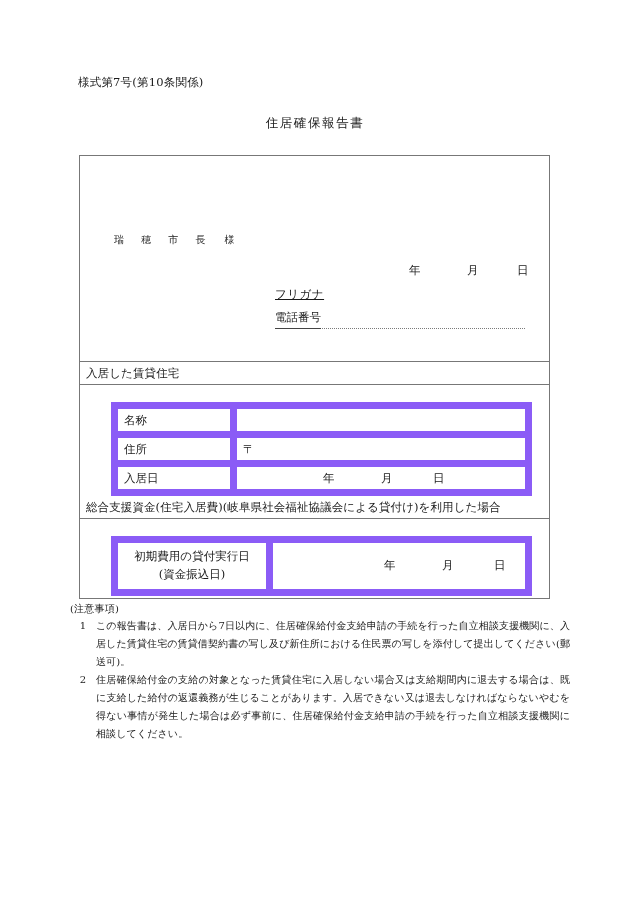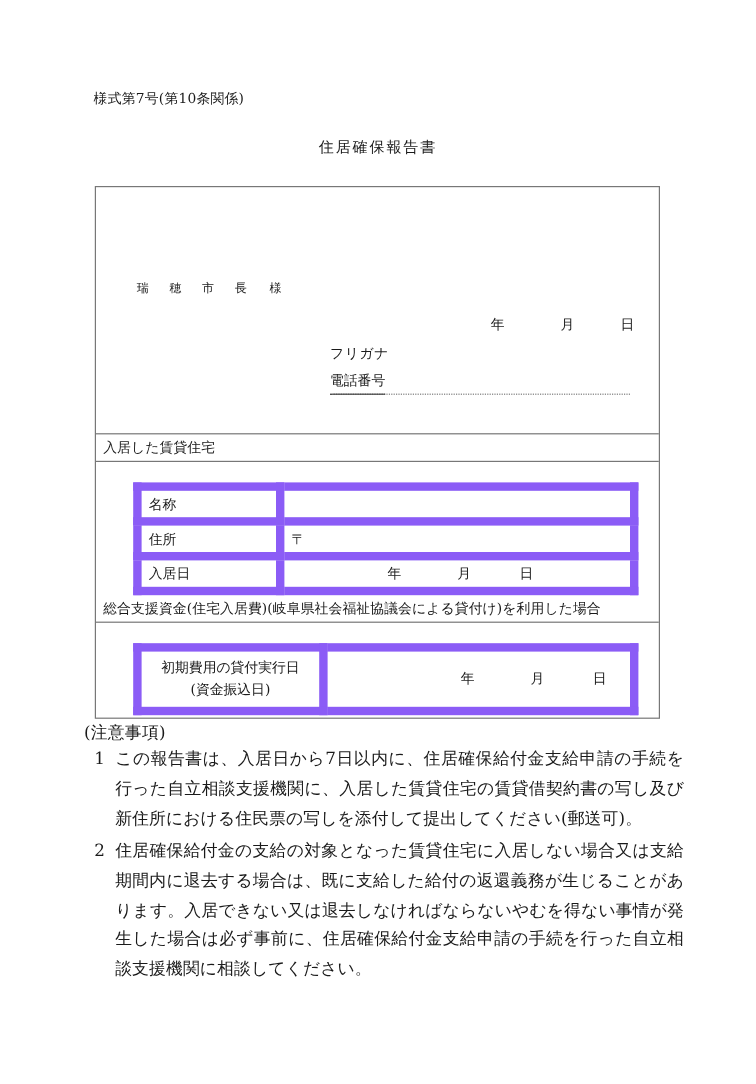--- a/index.html
+++ b/index.html
@@ -92,20 +92,21 @@
     position: absolute;
     left: 195px;
     top: 128px;
     width: 250px;
     font-size: 11.5px;
   }
   .furigana-row {
     height: 21px;
     line-height: 21px;
     letter-spacing: 0.5px;
+    text-decoration: underline;
   }
   .field-row {
     height: 23px;
     line-height: 20px;
     border-bottom: 1px dotted #7a7a7a;
     display: flex;
     align-items: flex-end;
   }
   .field-row .field-label {
     border-bottom: 1px solid #444;
@@ -163,21 +164,21 @@
   .inline-date .d { display: inline-block; }
 
   .loan-date { padding-left: 105px; }
 
   
   .notes {
     position: absolute;
     left: 70px;
     top: 602px;
     width: 500px;
-    font-size: 14px;
+    font-size: 10px;
   }
   .notes-title { letter-spacing: 0.2px; }
   .note-item {
     display: flex;
     margin-top: 1px;
     line-height: 1.78;
   }
   .note-num {
     width: 26px;
     flex: 0 0 26px;

